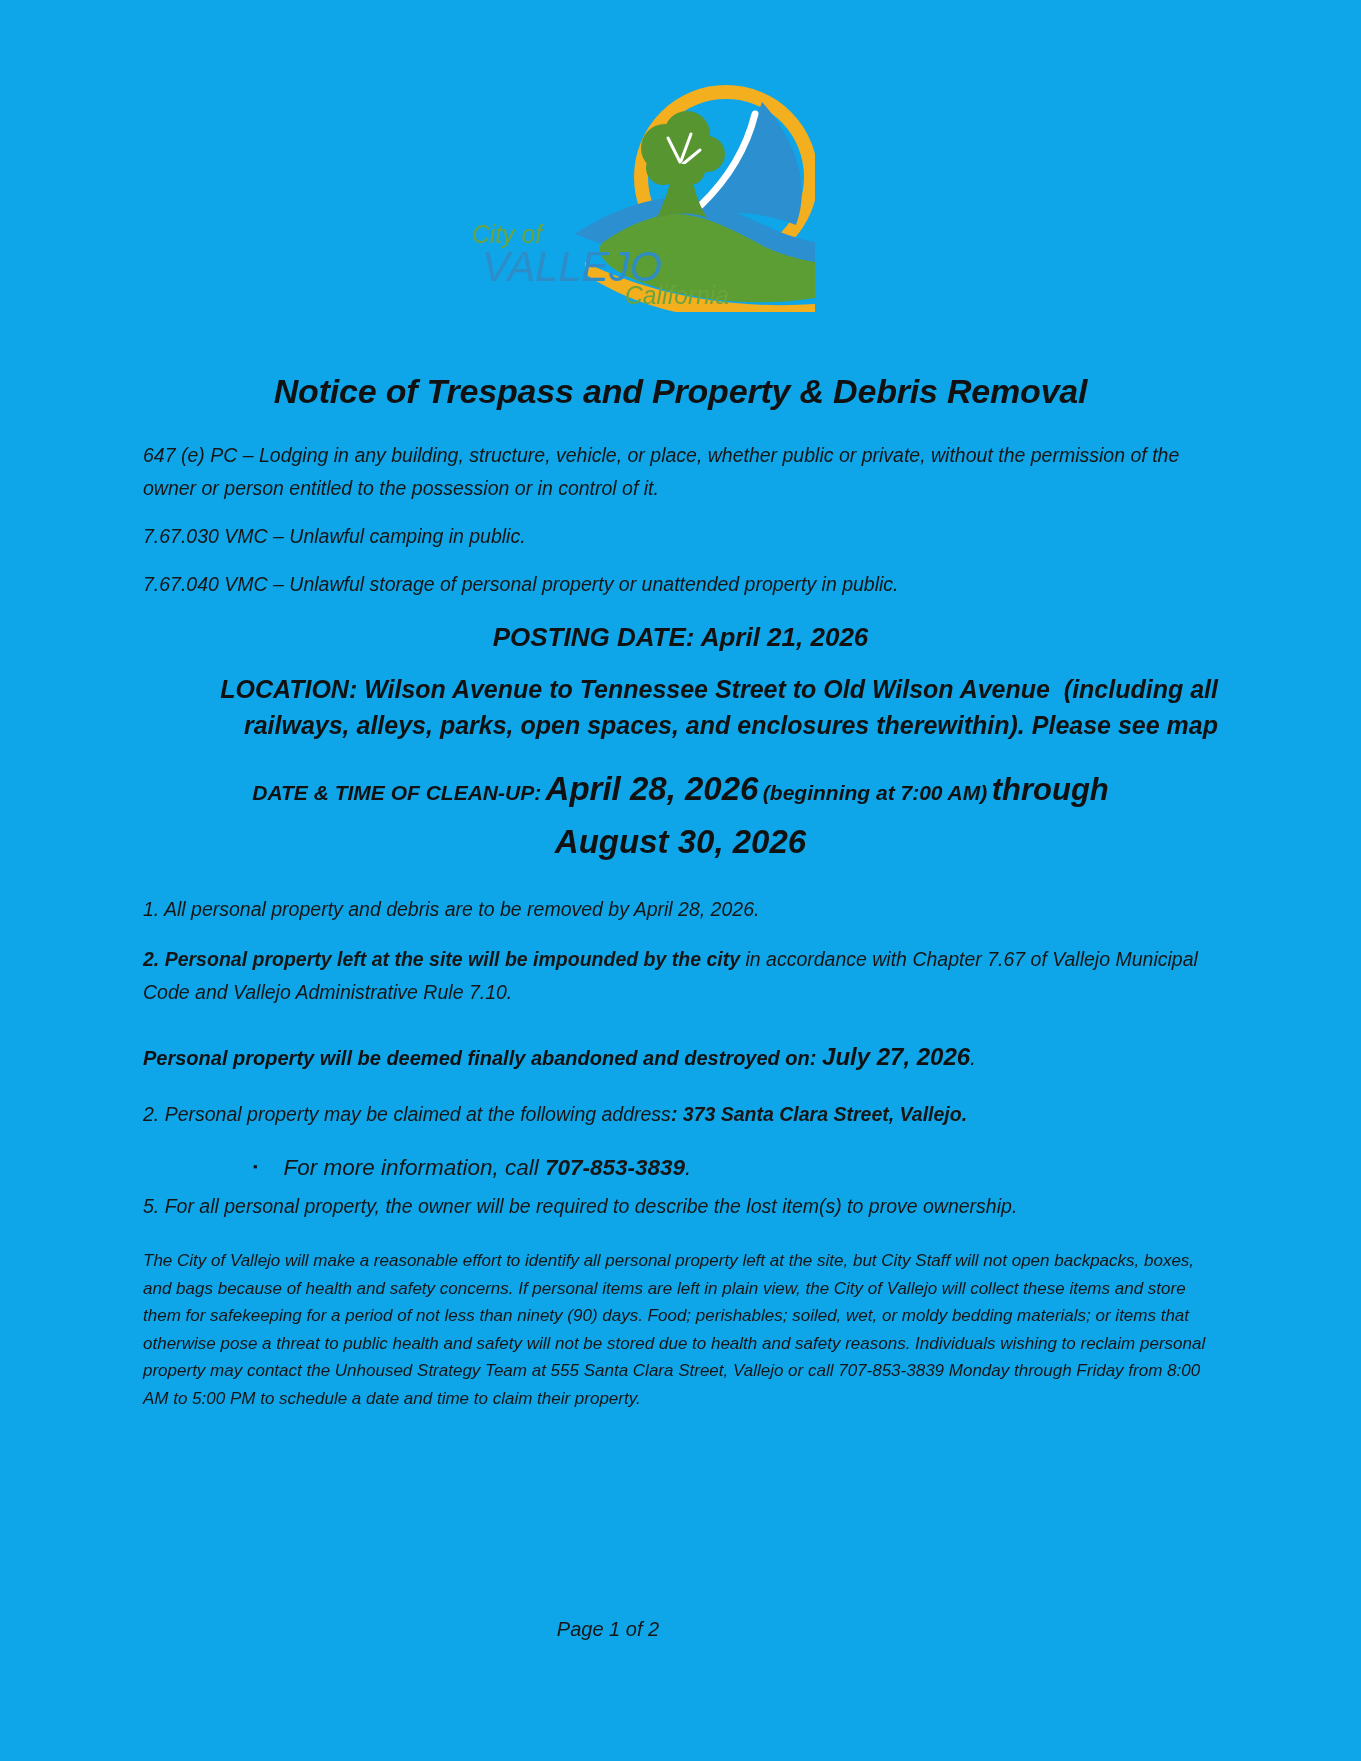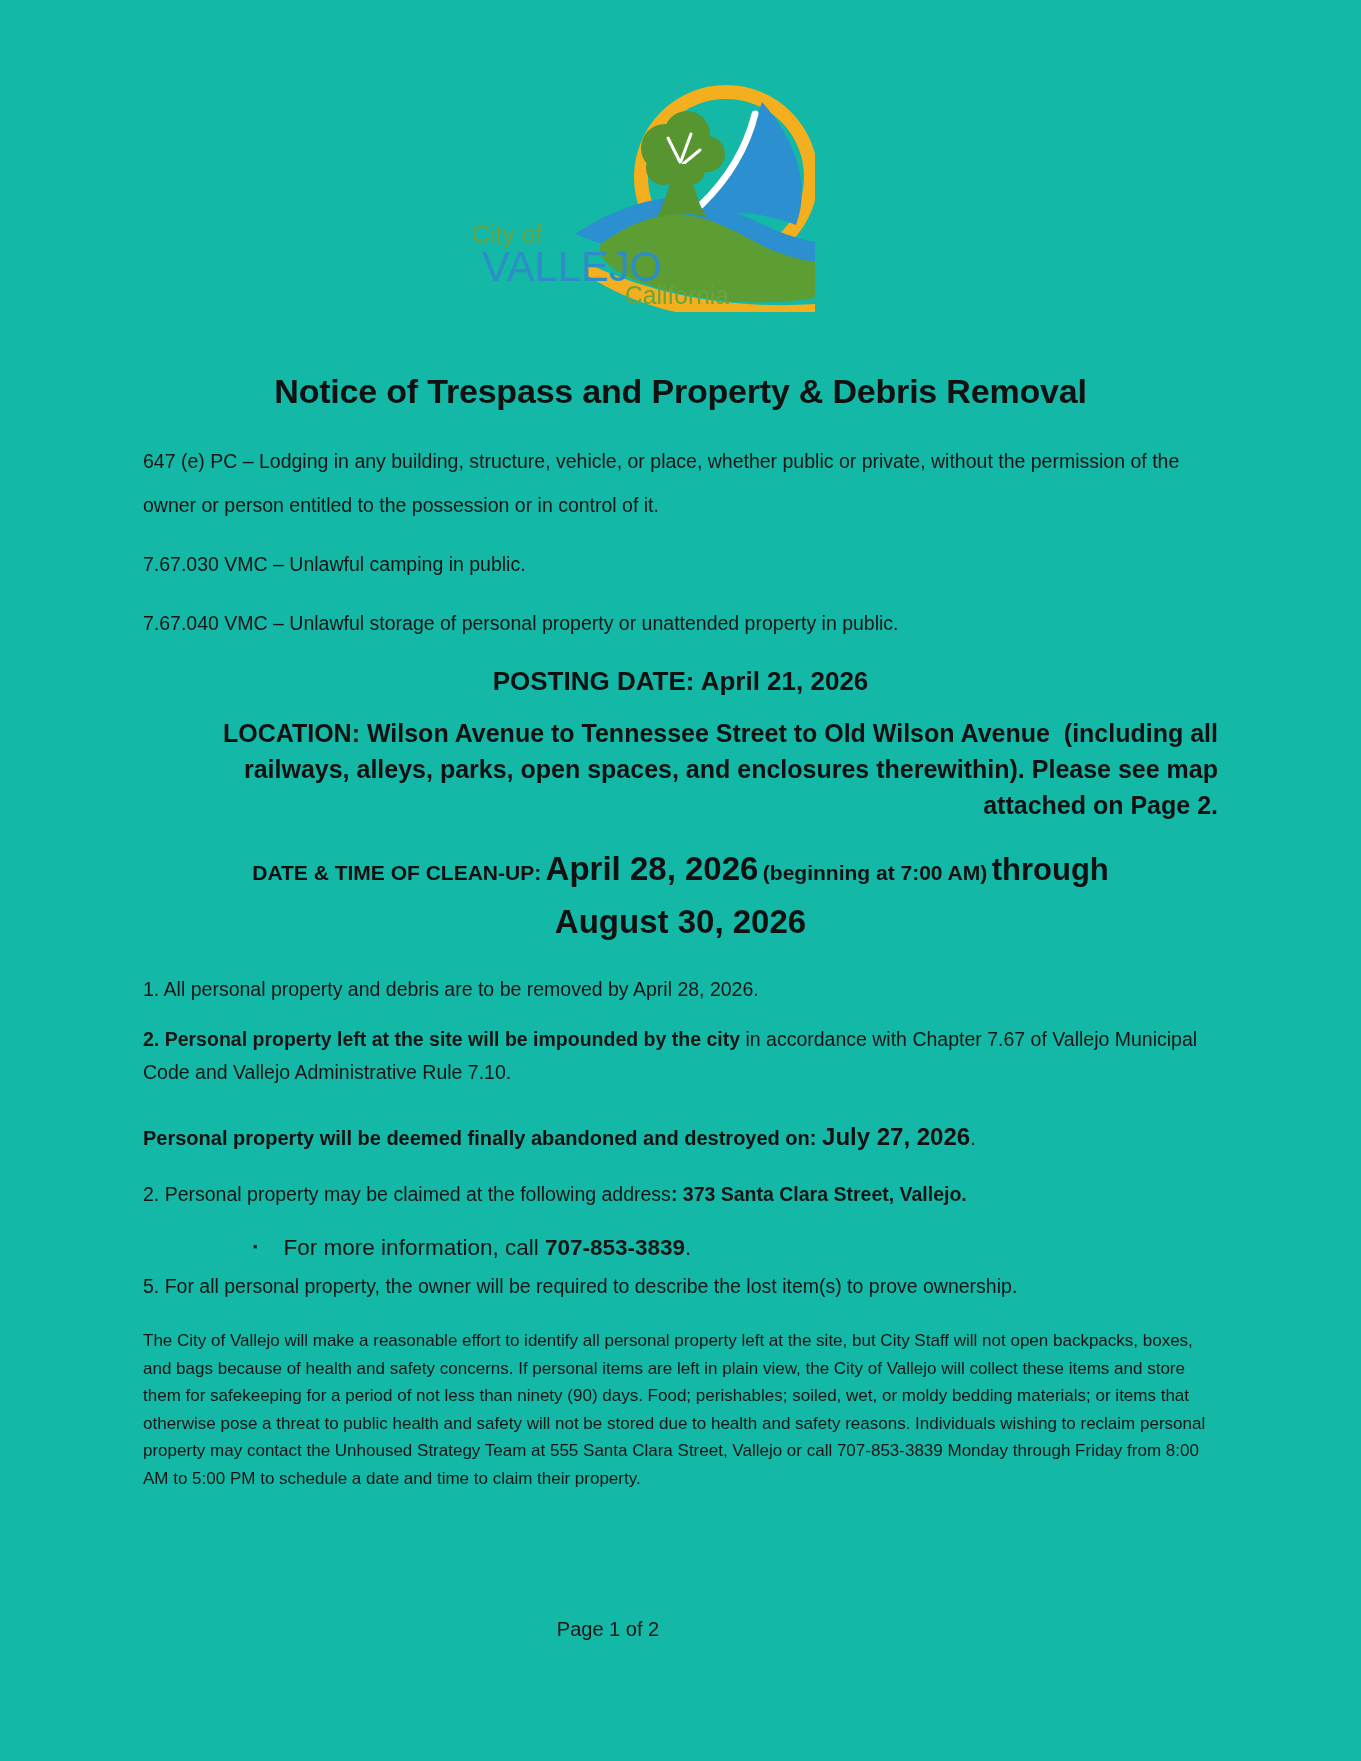--- a/index.html
+++ b/index.html
@@ -1,35 +1,36 @@
 <!DOCTYPE html>
 <html><head>
 <meta charset="utf-8">
 <style>
   html,body{margin:0;padding:0;background:#ffffff;}
   .page{
     position:relative;
     width:1361px;height:1761px;
-    background:#14b8a6;
+    background:#0ea5e9;
     font-family:"Liberation Sans", sans-serif;
     color:#161616;
     overflow:hidden;
+    font-style:italic;
   }
   .content{padding:0 143px;}
   .logo-wrap{padding-top:66px;}
   .logo-svg{display:block;margin-left:272px;width:400px;height:246px;}
   .logo-cityof{font-family:"Liberation Sans",sans-serif;font-weight:400;}
   .doc-title{
     margin:60px 0 28px 0;
     text-align:center;
     font-size:34px;font-weight:700;
     letter-spacing:-0.2px;
     color:#111;
   }
-  .body-p{font-size:19.5px;line-height:44px;margin:4px 0 15px 0;}
+  .body-p{font-size:19.5px;line-height:33px;margin:4px 0 15px 0;}
   .posting{
     text-align:center;font-size:26px;font-weight:700;
     margin:20px 0 18px 0;line-height:32px;color:#111;
   }
   .location{
     text-align:right;font-size:25px;font-weight:700;
     line-height:36px;margin:0 0 22px 0;color:#111;
   }
   .cleanup{
     text-align:center;font-weight:700;line-height:47px;
@@ -108,21 +109,20 @@
 
     <p class="body-p">647 (e) PC – Lodging in any building, structure, vehicle, or place, whether public or private, without the permission of the owner or person entitled to the possession or in control of it.</p>
     <p class="body-p">7.67.030 VMC – Unlawful camping in public.</p>
     <p class="body-p">7.67.040 VMC – Unlawful storage of personal property or unattended property in public.</p>
 
     <div class="posting">POSTING DATE: April 21, 2026</div>
 
     <div class="location">
       <div>LOCATION: Wilson Avenue to Tennessee Street to Old Wilson Avenue&nbsp; (including all</div>
       <div>railways, alleys, parks, open spaces, and enclosures therewithin). Please see map</div>
-      <div>attached on Page 2.</div>
     </div>
 
     <div class="cleanup">
       <div>
         <span class="small">DATE &amp; TIME OF CLEAN-UP:</span>
         <span class="big">April 28, 2026</span>
         <span class="small">(beginning at 7:00 AM)</span>
         <span class="through">through</span>
       </div>
       <div>

